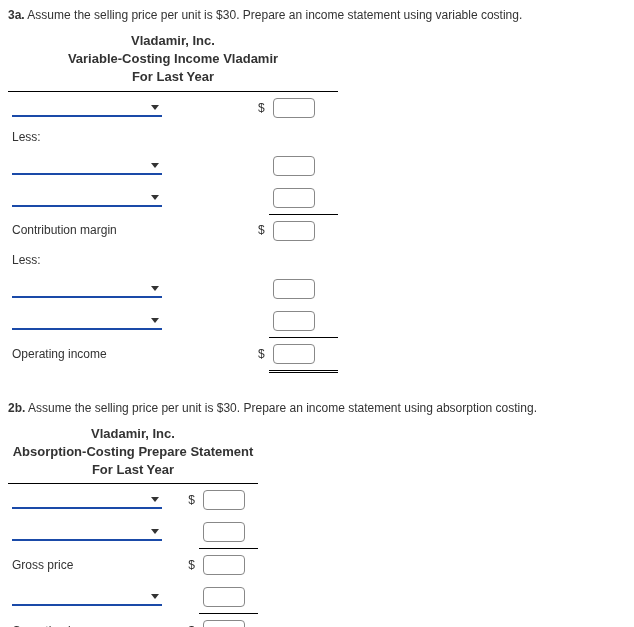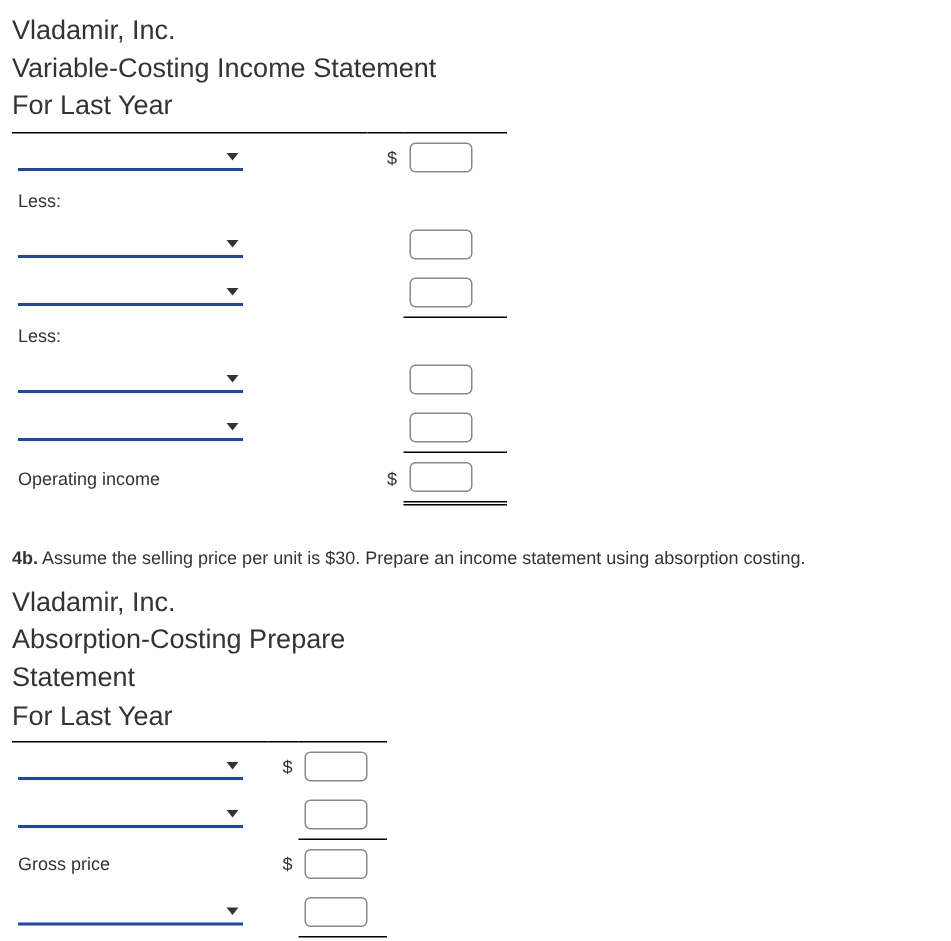--- a/index.html
+++ b/index.html
@@ -11,22 +11,23 @@
     width: 634px;
     box-sizing: border-box;
   }
   .question-text {
     margin-bottom: 10px;
   }
   .question-text b {
     font-weight: bold;
   }
   .statement-header {
-    font-weight: normal;
-    font-size: 18px;
+    text-align: center;
+    font-weight: bold;
+    font-size: 13px;
     line-height: 1.4;
     margin-bottom: 4px;
   }
   table.statement {
     border-collapse: collapse;
   }
   table.statement td {
     padding: 6px 4px;
     vertical-align: middle;
     font-size: 12px;
@@ -91,28 +92,31 @@
     border-bottom: 3px double #000;
   }
   .section {
     margin-bottom: 28px;
   }
 </style>
 </head>
 <body>
 
 <div class="section">
+  <div class="question-text">
+    <b>3a.</b><span> Assume the selling price per unit is $30. Prepare an income statement using variable costing.</span>
+  </div>
 
   <table class="statement" style="width:330px;">
     <tbody>
         <tr>
       <td colspan="3" style="padding:0;">
         <div class="statement-header">
           <div>Vladamir, Inc.</div>
-          <div>Variable-Costing Income Statement</div>
+          <div>Variable-Costing Income Vladamir</div>
           <div>For Last Year</div>
         </div>
       </td>
     </tr>
     <tr class="border-top">
       <td class="label-col">
         <span class="select-wrap"><input class="select-field" style=""></span>
       </td>
       <td class="dollar-col">$</td>
       <td class="input-col"><input class="num-input" style=""></td>
@@ -128,20 +132,25 @@
       </td>
       <td class="dollar-col"></td>
       <td class="input-col"><input class="num-input" style=""></td>
     </tr>
     <tr>
       <td class="label-col indent">
         <span class="select-wrap"><input class="select-field" style=""></span>
       </td>
       <td class="dollar-col"></td>
       <td class="input-col border-bottom-cell"><input class="num-input" style=""></td>
+    </tr>
+    <tr>
+      <td class="label-col">Contribution margin</td>
+      <td class="dollar-col">$</td>
+      <td class="input-col"><input class="num-input" style=""></td>
     </tr>
     <tr>
       <td class="label-col">Less:</td>
       <td class="dollar-col"></td>
       <td class="input-col"></td>
     </tr>
     <tr>
       <td class="label-col indent">
         <span class="select-wrap"><input class="select-field" style=""></span>
       </td>
@@ -159,21 +168,21 @@
       <td class="label-col">Operating income</td>
       <td class="dollar-col">$</td>
       <td class="input-col border-double-bottom"><input class="num-input" style=""></td>
     </tr>
   </tbody>
     </table>
 </div>
 
 <div class="section">
   <div class="question-text">
-    <b>4b.</b><span> Assume the selling price per unit is $30. Prepare an income statement using absorption costing.</span>
+    <b>2b.</b><span> Assume the selling price per unit is $30. Prepare an income statement using absorption costing.</span>
   </div>
 
   <table class="statement" style="width:250px;">
     <tbody>
         <tr>
       <td colspan="3" style="padding:0;">
         <div class="statement-header">
           <div>Vladamir, Inc.</div>
           <div>Absorption-Costing Prepare Statement</div>
           <div>For Last Year</div>

